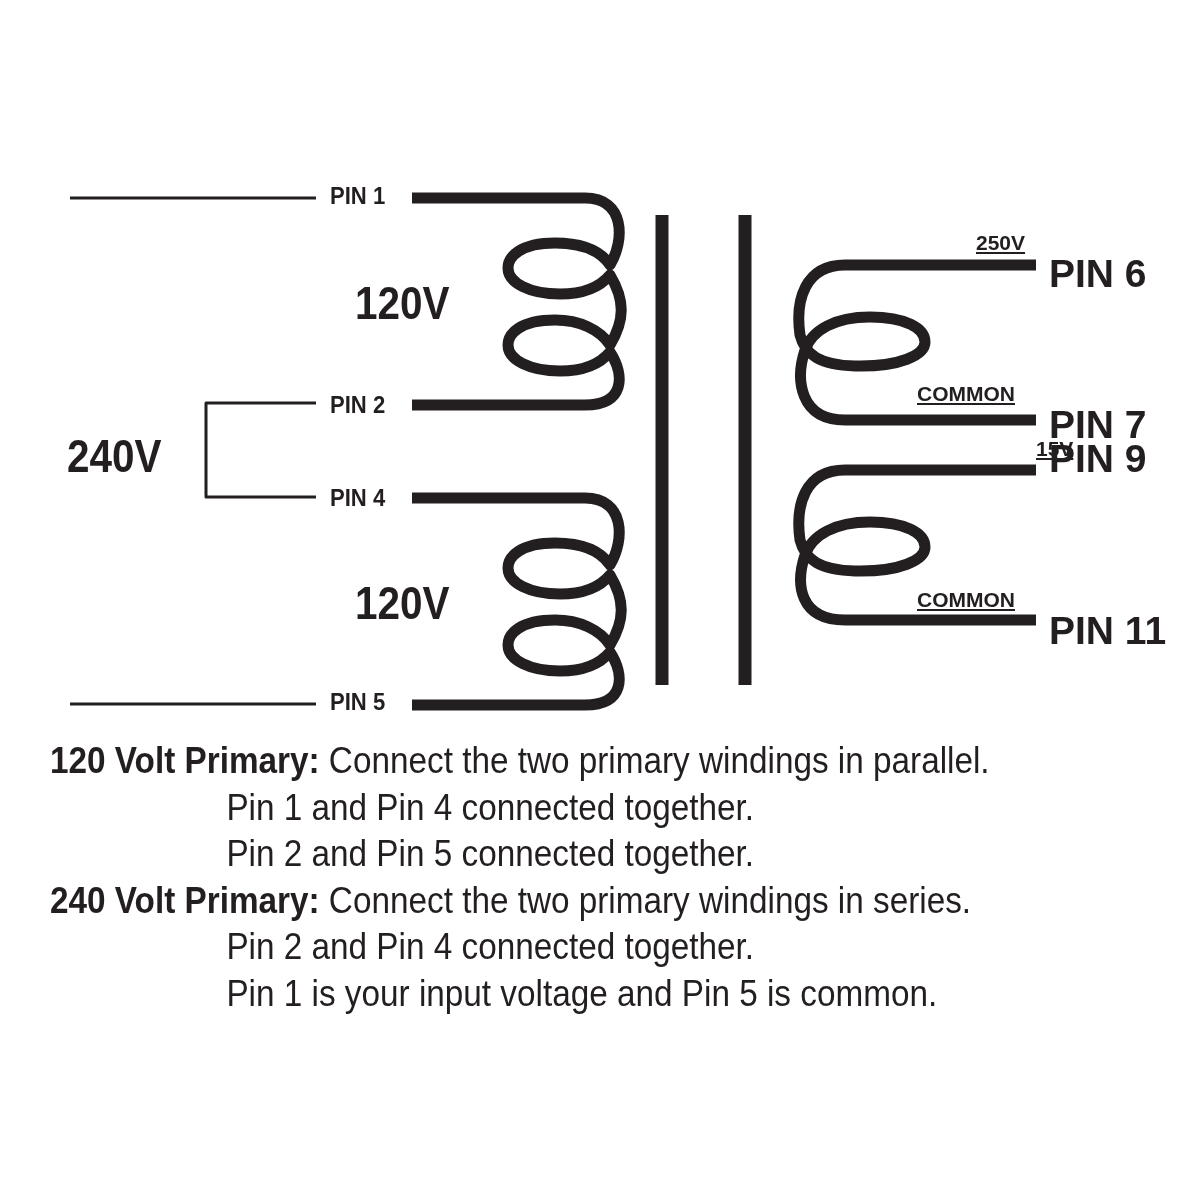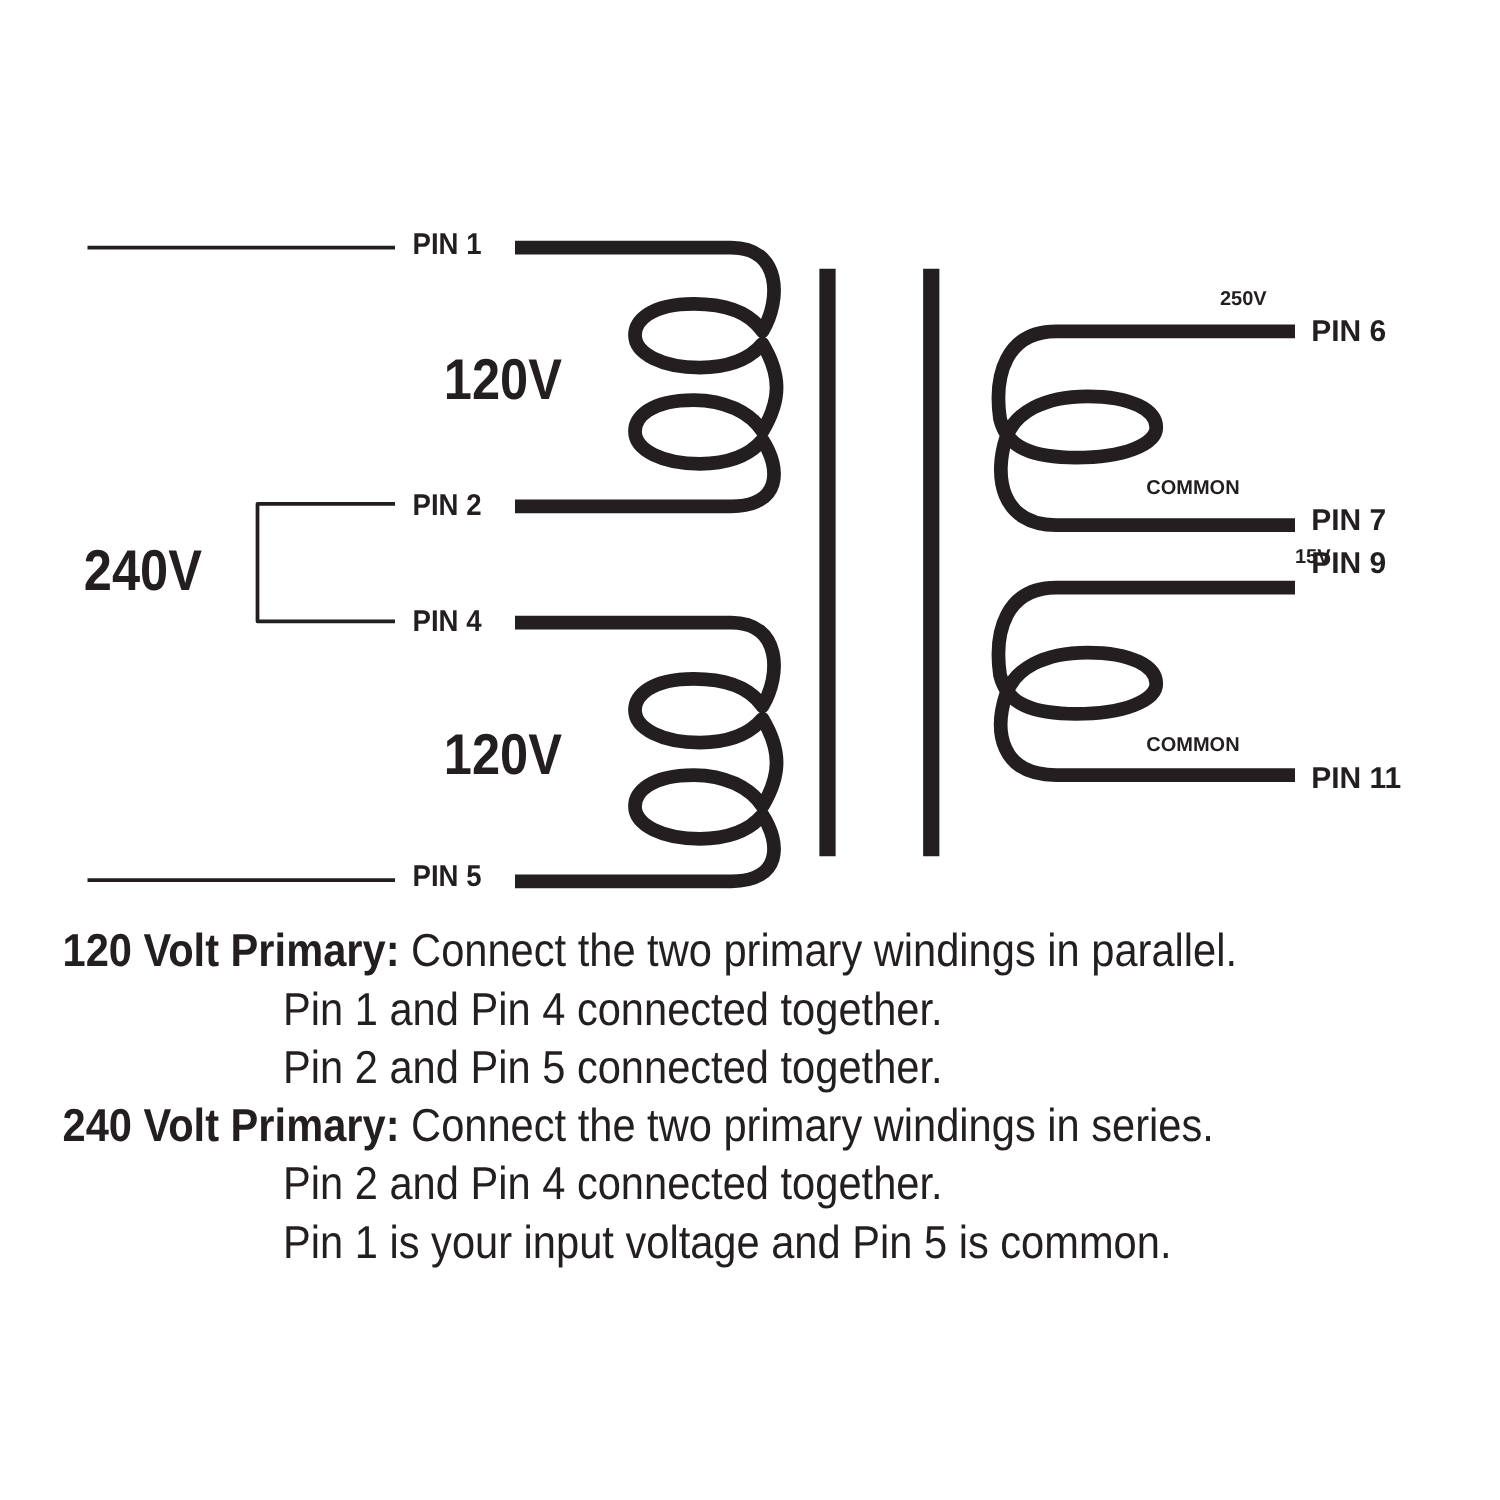--- a/index.html
+++ b/index.html
@@ -1,22 +1,22 @@
 <!DOCTYPE html>
 <html><head>
 <meta charset="utf-8">
 <style>
   html, body { margin:0; padding:0; background:#ffffff; }
   body { width:1200px; height:1200px; position:relative; overflow:hidden; font-family:"Liberation Sans", sans-serif; color:#231f20; }
   svg.diagram { position:absolute; left:0; top:0; width:1200px; height:1200px; }
   .lbl { position:absolute; font-family:"Liberation Sans", sans-serif; font-weight:bold; color:#231f20; white-space:nowrap; line-height:1; }
   .pin { font-size:24px; transform:scaleX(0.92); transform-origin:left center; }
-  .pin-big { font-size:24px; }
+  .pin-big { font-size:39px; }
   .volt { font-size:46px; transform:scaleX(0.88); transform-origin:left center; }
-  .small { font-size:16px; }
+  .small { font-size:21px;text-decoration:underline; }
   .notes { position:absolute; left:50px; top:738px; font-size:37px; line-height:46.5px; transform:scaleX(0.9); transform-origin:left top; white-space:nowrap; }
   .notes .row { display:block; }
   .notes .indent { padding-left:196px; }
   .notes b { font-weight:bold; }
 </style>
 </head>
 <body>
 
 <svg class="diagram" viewBox="0 0 1200 1200" xmlns="http://www.w3.org/2000/svg">
   <g fill="none" stroke="#231f20" stroke-linecap="butt" stroke-linejoin="round">

